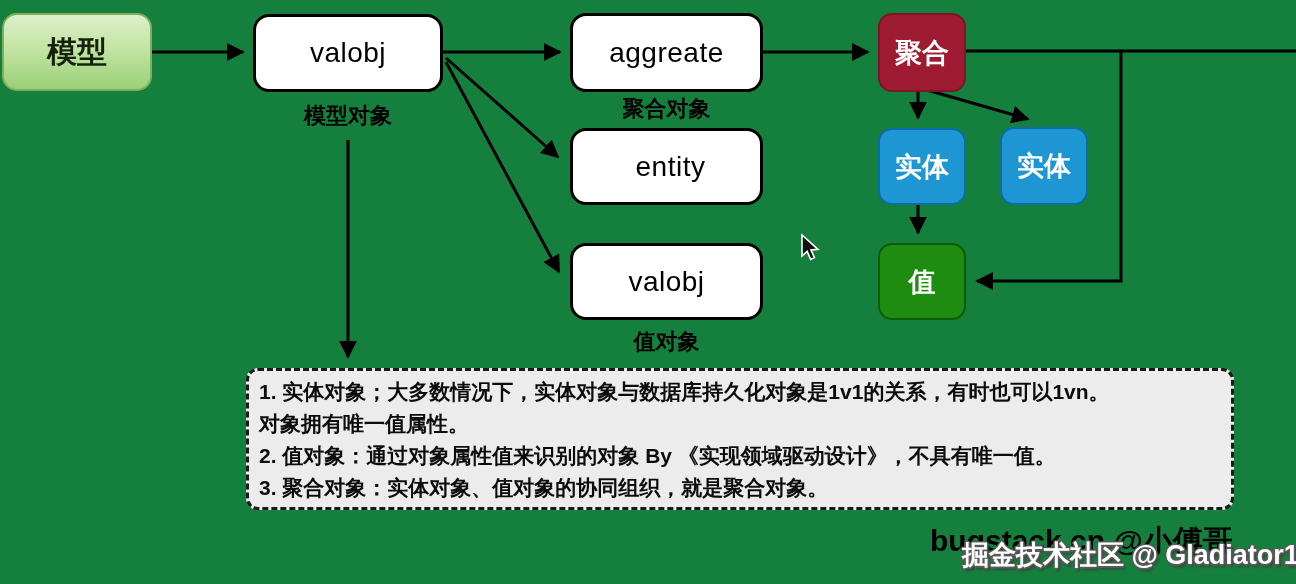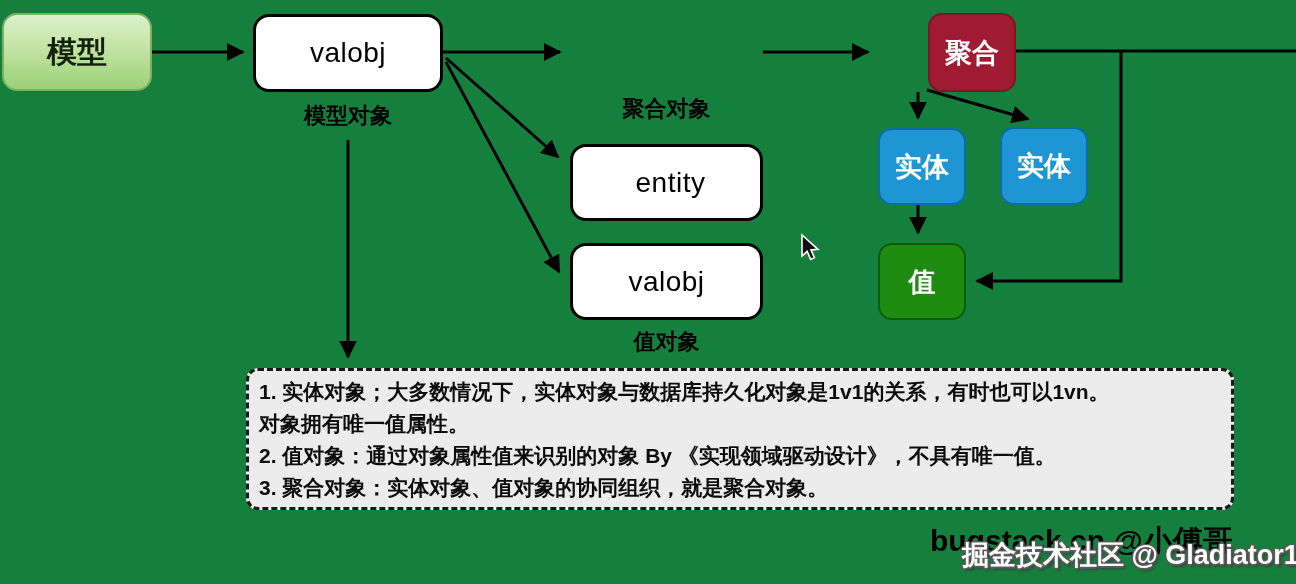--- a/index.html
+++ b/index.html
@@ -140,32 +140,35 @@
 
   <div class="node node-green-src" style="left:2px; top:13px; width:150px; height:78px;">
     <span>模型</span>
   </div>
 
   <div class="node node-white" style="left:253px; top:14px; width:190px; height:78px;">
     <span>valobj</span>
   </div>
   <div class="caption" style="left:253px; top:101px; width:190px;">模型对象</div>
 
+  <div class="node node-white" style="left:570px; top:13px; width:193px; height:79px;">
+    <span>aggreate</span>
+  </div>
   <div class="caption" style="left:570px; top:94px; width:193px;">聚合对象</div>
 
-  <div class="node node-white" style="left:570px; top:144px; width:193px; height:77px;padding-left:8px;">
+  <div class="node node-white" style="left:570px; top:128px; width:193px; height:77px;padding-left:8px;">
     <span>entity</span>
   </div>
 
   <div class="node node-white" style="left:570px; top:243px; width:193px; height:77px;">
     <span>valobj</span>
   </div>
   <div class="caption" style="left:570px; top:327px; width:193px;">值对象</div>
 
-  <div class="node node-red" style="left:928px; top:13px; width:88px; height:79px;">
+  <div class="node node-red" style="left:878px; top:13px; width:88px; height:79px;">
     <span>聚合</span>
   </div>
 
   <div class="node node-blue" style="left:878px; top:128px; width:88px; height:77px;">
     <span>实体</span>
   </div>
 
   <div class="node node-blue" style="left:1000px; top:127px; width:88px; height:78px;">
     <span>实体</span>
   </div>

